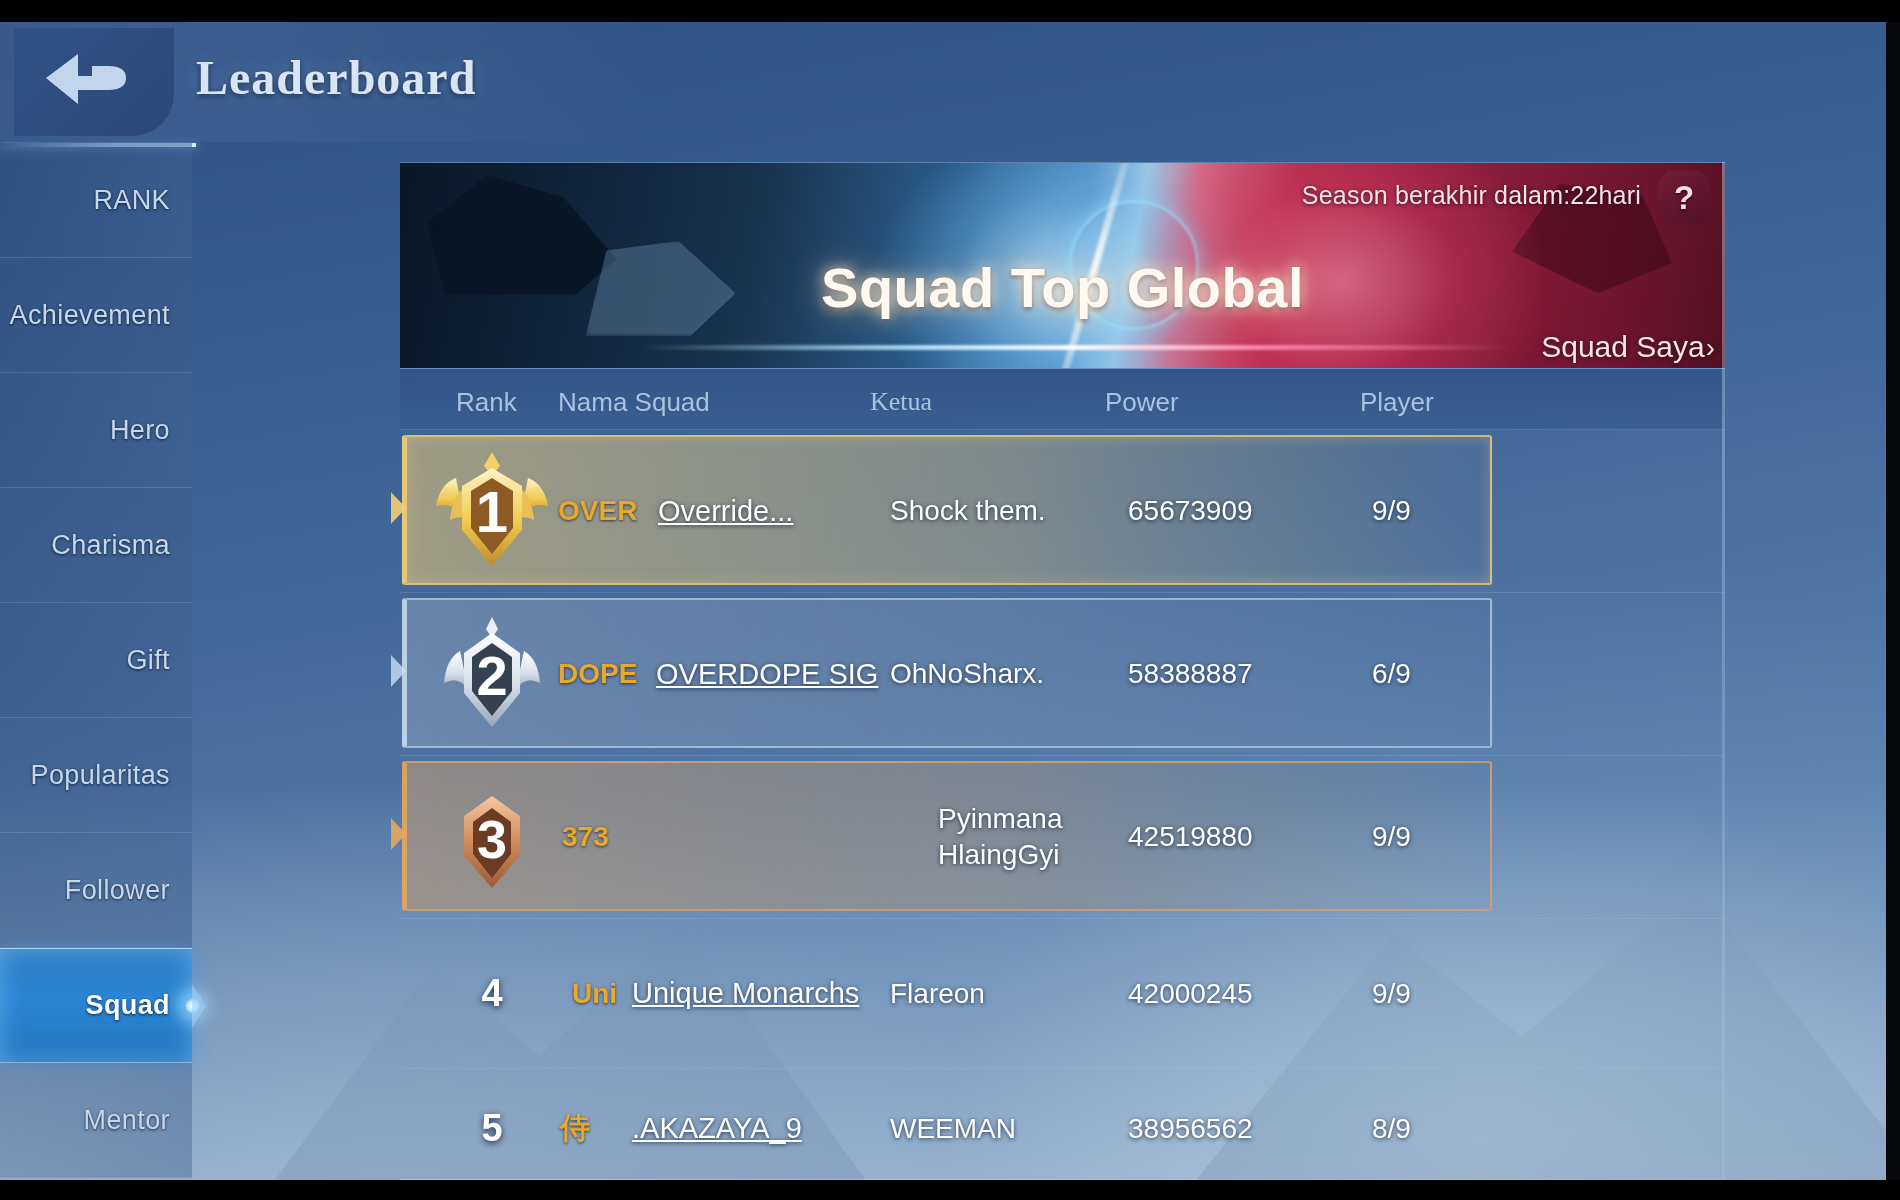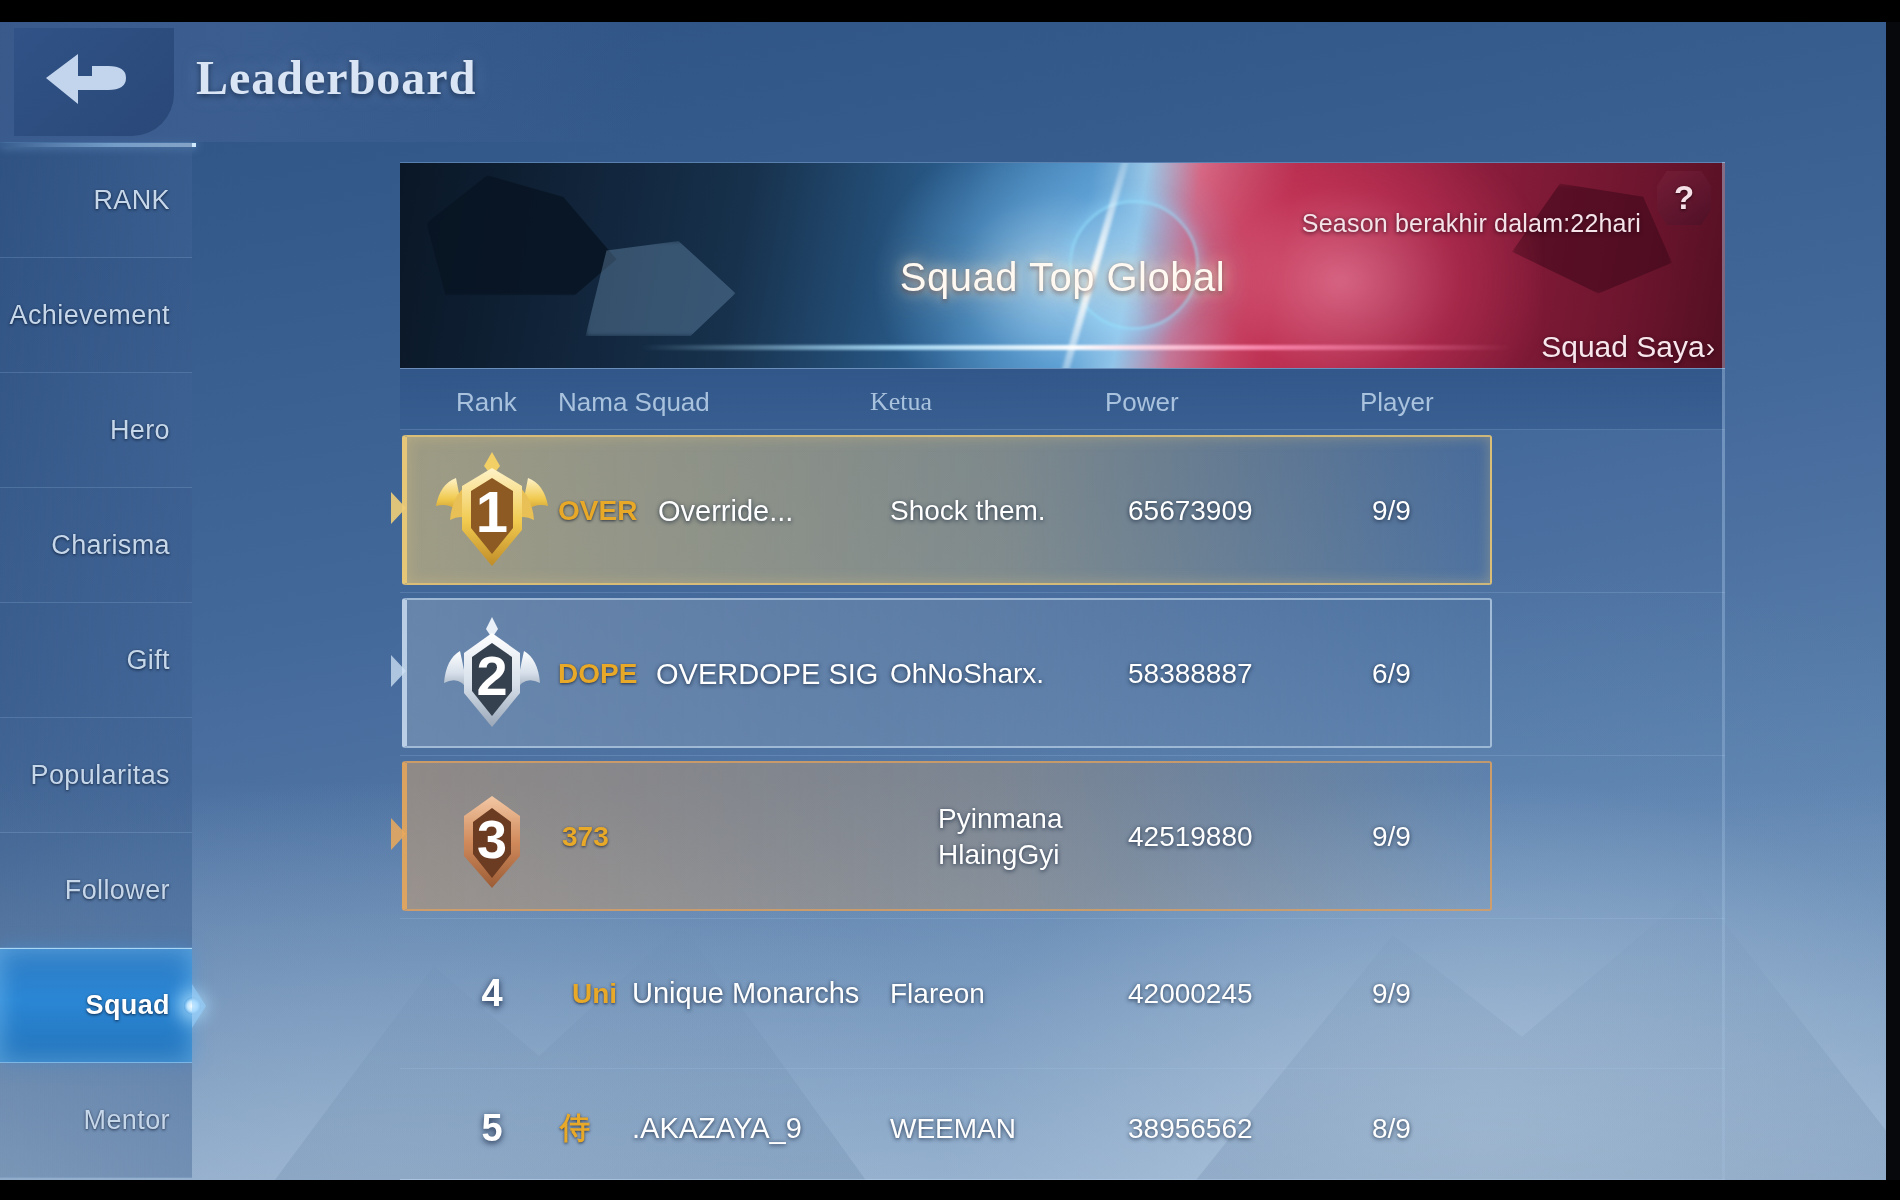--- a/index.html
+++ b/index.html
@@ -176,30 +176,29 @@
     filter:blur(2px);
   }
   .banner-underline {
     position:absolute; left:18%; bottom:18px; width:66%; height:5px;
     background:linear-gradient(to right, rgba(120,200,255,0), rgba(180,230,255,0.85) 30%, rgba(255,255,255,0.95) 50%, rgba(255,140,180,0.85) 72%, rgba(255,120,160,0));
     filter:blur(1.2px);
   }
   .banner-title {
     position:absolute; left:0; right:0; top:92px;
     text-align:center;
-    font-size:40px; font-weight:normal;
+    font-size:56px; font-weight:bold;
     color:#fff9f2; letter-spacing:0.5px;
     text-shadow:0 0 14px rgba(255,235,205,0.95), 0 0 34px rgba(255,210,160,0.65), 0 2px 5px rgba(40,10,20,0.7);
   }
   .season-text {
     position:absolute; right:84px; top:18px;
     font-size:25px; color:#f4e3e8;
     text-shadow:0 1px 4px rgba(40,5,20,0.9);
     letter-spacing:0.2px;
-    margin-top:28px;
   }
   .help-btn {
     position:absolute; right:14px; top:8px;
     width:54px; height:54px; cursor:pointer;
     display:flex; align-items:center; justify-content:center;
     background:linear-gradient(145deg, rgba(118,30,56,0.92), rgba(78,16,38,0.92));
     clip-path:polygon(18% 0%, 82% 0%, 100% 28%, 100% 72%, 82% 100%, 18% 100%, 0% 72%, 0% 28%);
     border:0;
   }
   .help-btn span {
@@ -289,20 +288,21 @@
     text-shadow:0 1px 3px rgba(20,30,50,0.8);
     white-space:nowrap;
   }
   .sq-tag.kanji { font-size:30px; left:160px; }
   .sq-name {
     position:absolute; top:0; height:100%;
     display:flex; align-items:center;
     color:#ffffff; font-size:29px;
     text-shadow:0 1px 4px rgba(15,30,55,0.85);
     white-space:nowrap;
+    text-decoration:underline;
   }
   .leader {
     position:absolute; left:490px; top:0; height:100%; width:230px;
     display:flex; align-items:center;
     color:#ffffff; font-size:28px; line-height:1.28;
     text-shadow:0 1px 4px rgba(15,30,55,0.85);
   }
   .power {
     position:absolute; left:728px; top:0; height:100%;
     display:flex; align-items:center;

